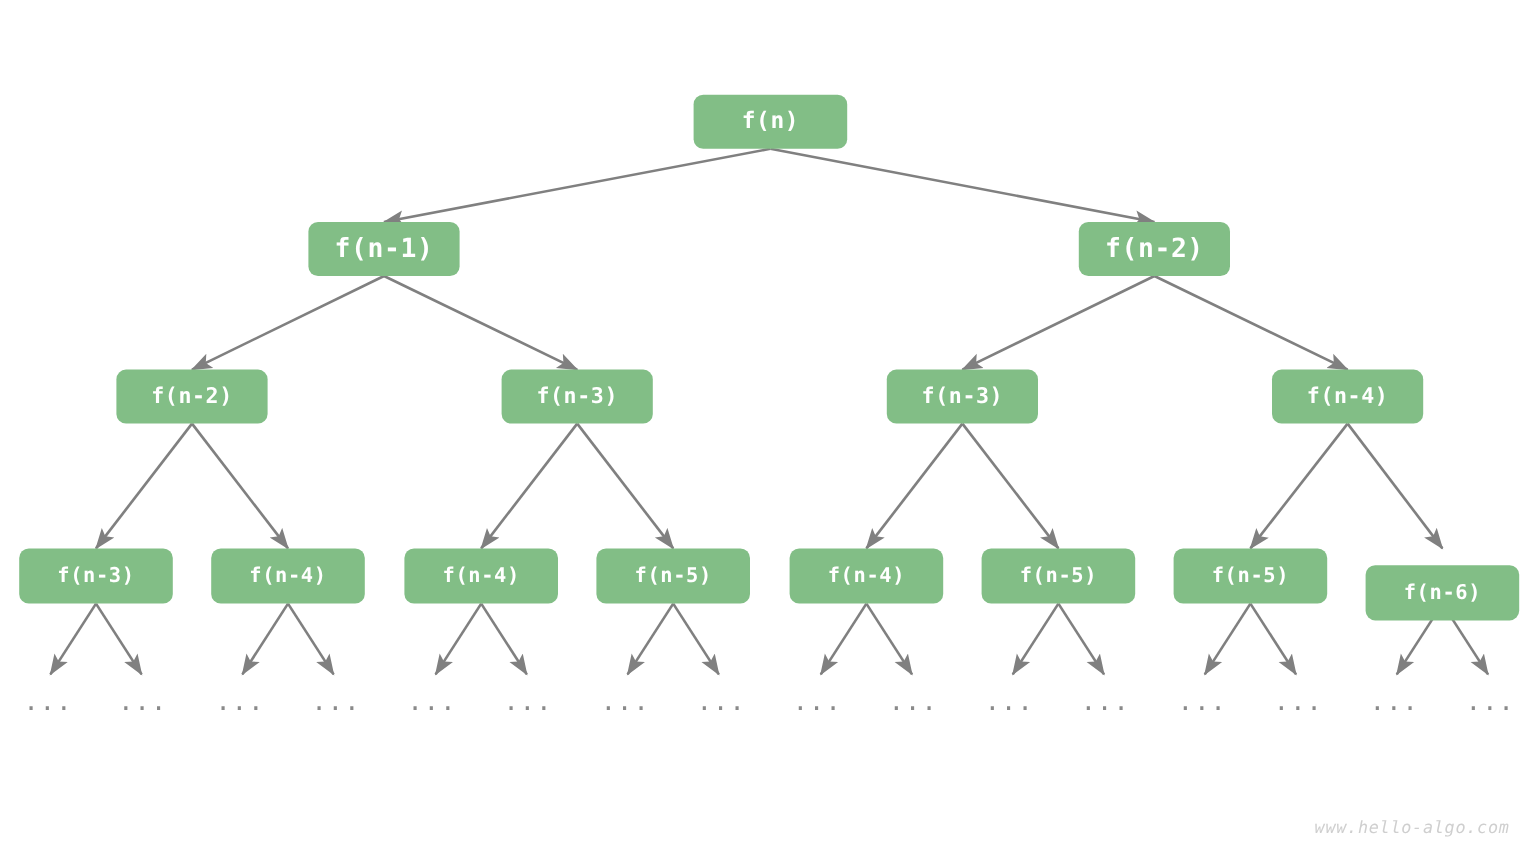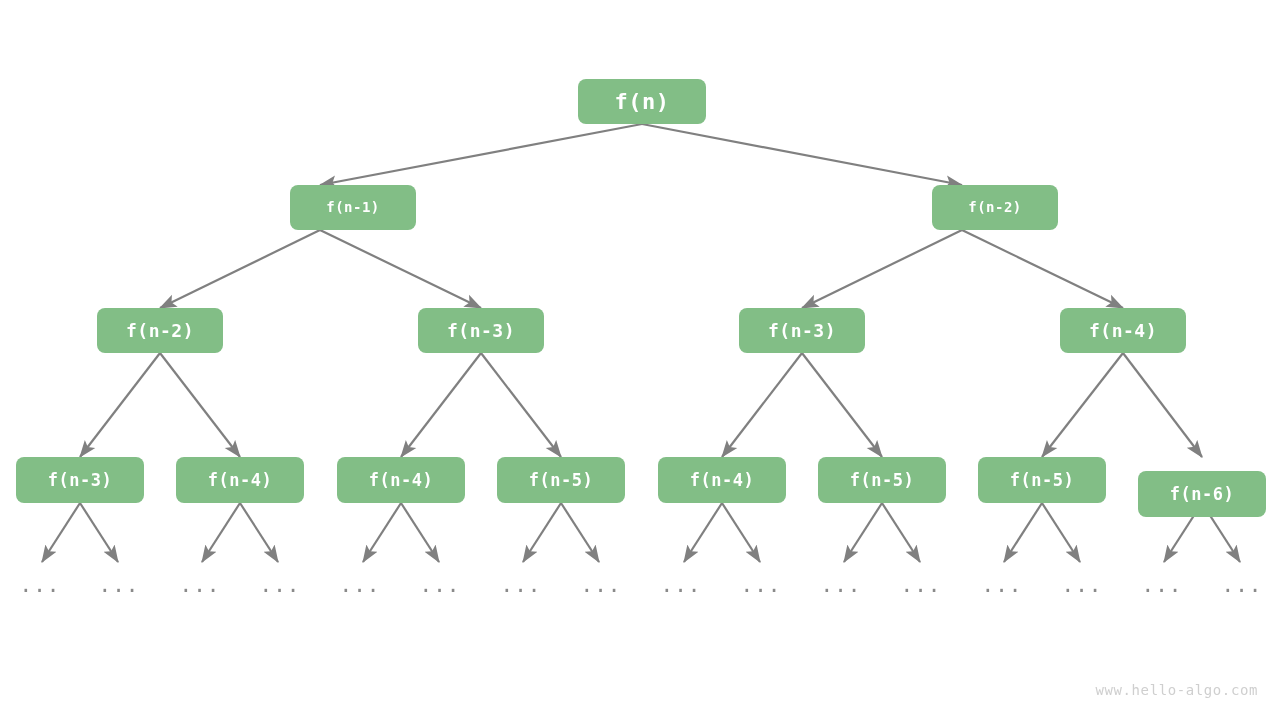--- a/index.html
+++ b/index.html
@@ -34,42 +34,43 @@
     justify-content: center;
     background: #82be86;
     color: #ffffff;
     border-radius: 8px;
     font-family: "DejaVu Sans Mono", "Liberation Mono", monospace;
     font-weight: bold;
     letter-spacing: 0.5px;
     box-sizing: border-box;
     white-space: nowrap;
   }
-  .node-l1 { font-size: 22px; }
-  .node-l2 { font-size: 14px; margin-left: 33px; }
+  .node-l1 { font-size: 19px; }
+  .node-l2 { font-size: 22px; }
   .node-l3 { font-size: 18px; }
   .node-l4 { font-size: 17px; }
   .ellipsis {
     position: absolute;
     color: #8a8a8a;
     font-family: "DejaVu Sans Mono", "Liberation Mono", monospace;
     font-size: 21px;
     letter-spacing: 1px;
     transform: translate(-50%, -50%);
     white-space: nowrap;
     line-height: 1;
   }
   #watermark {
     position: absolute;
     right: 22px;
     bottom: 22px;
     color: #cfcfcf;
     font-family: "DejaVu Sans Mono", "Liberation Mono", monospace;
     font-size: 14px;
     letter-spacing: 0.6px;
+    font-style: italic;
   }
 </style>
 </head>
 <body>
 
 <div id="diagram-root">
 
   <svg id="edge-layer" width="1280" height="720" viewBox="0 0 1280 720" xmlns="http://www.w3.org/2000/svg">
     <defs>
       <marker id="arrowhead" markerWidth="9" markerHeight="9" refX="7.5" refY="3.4" orient="auto" markerUnits="strokeWidth">

